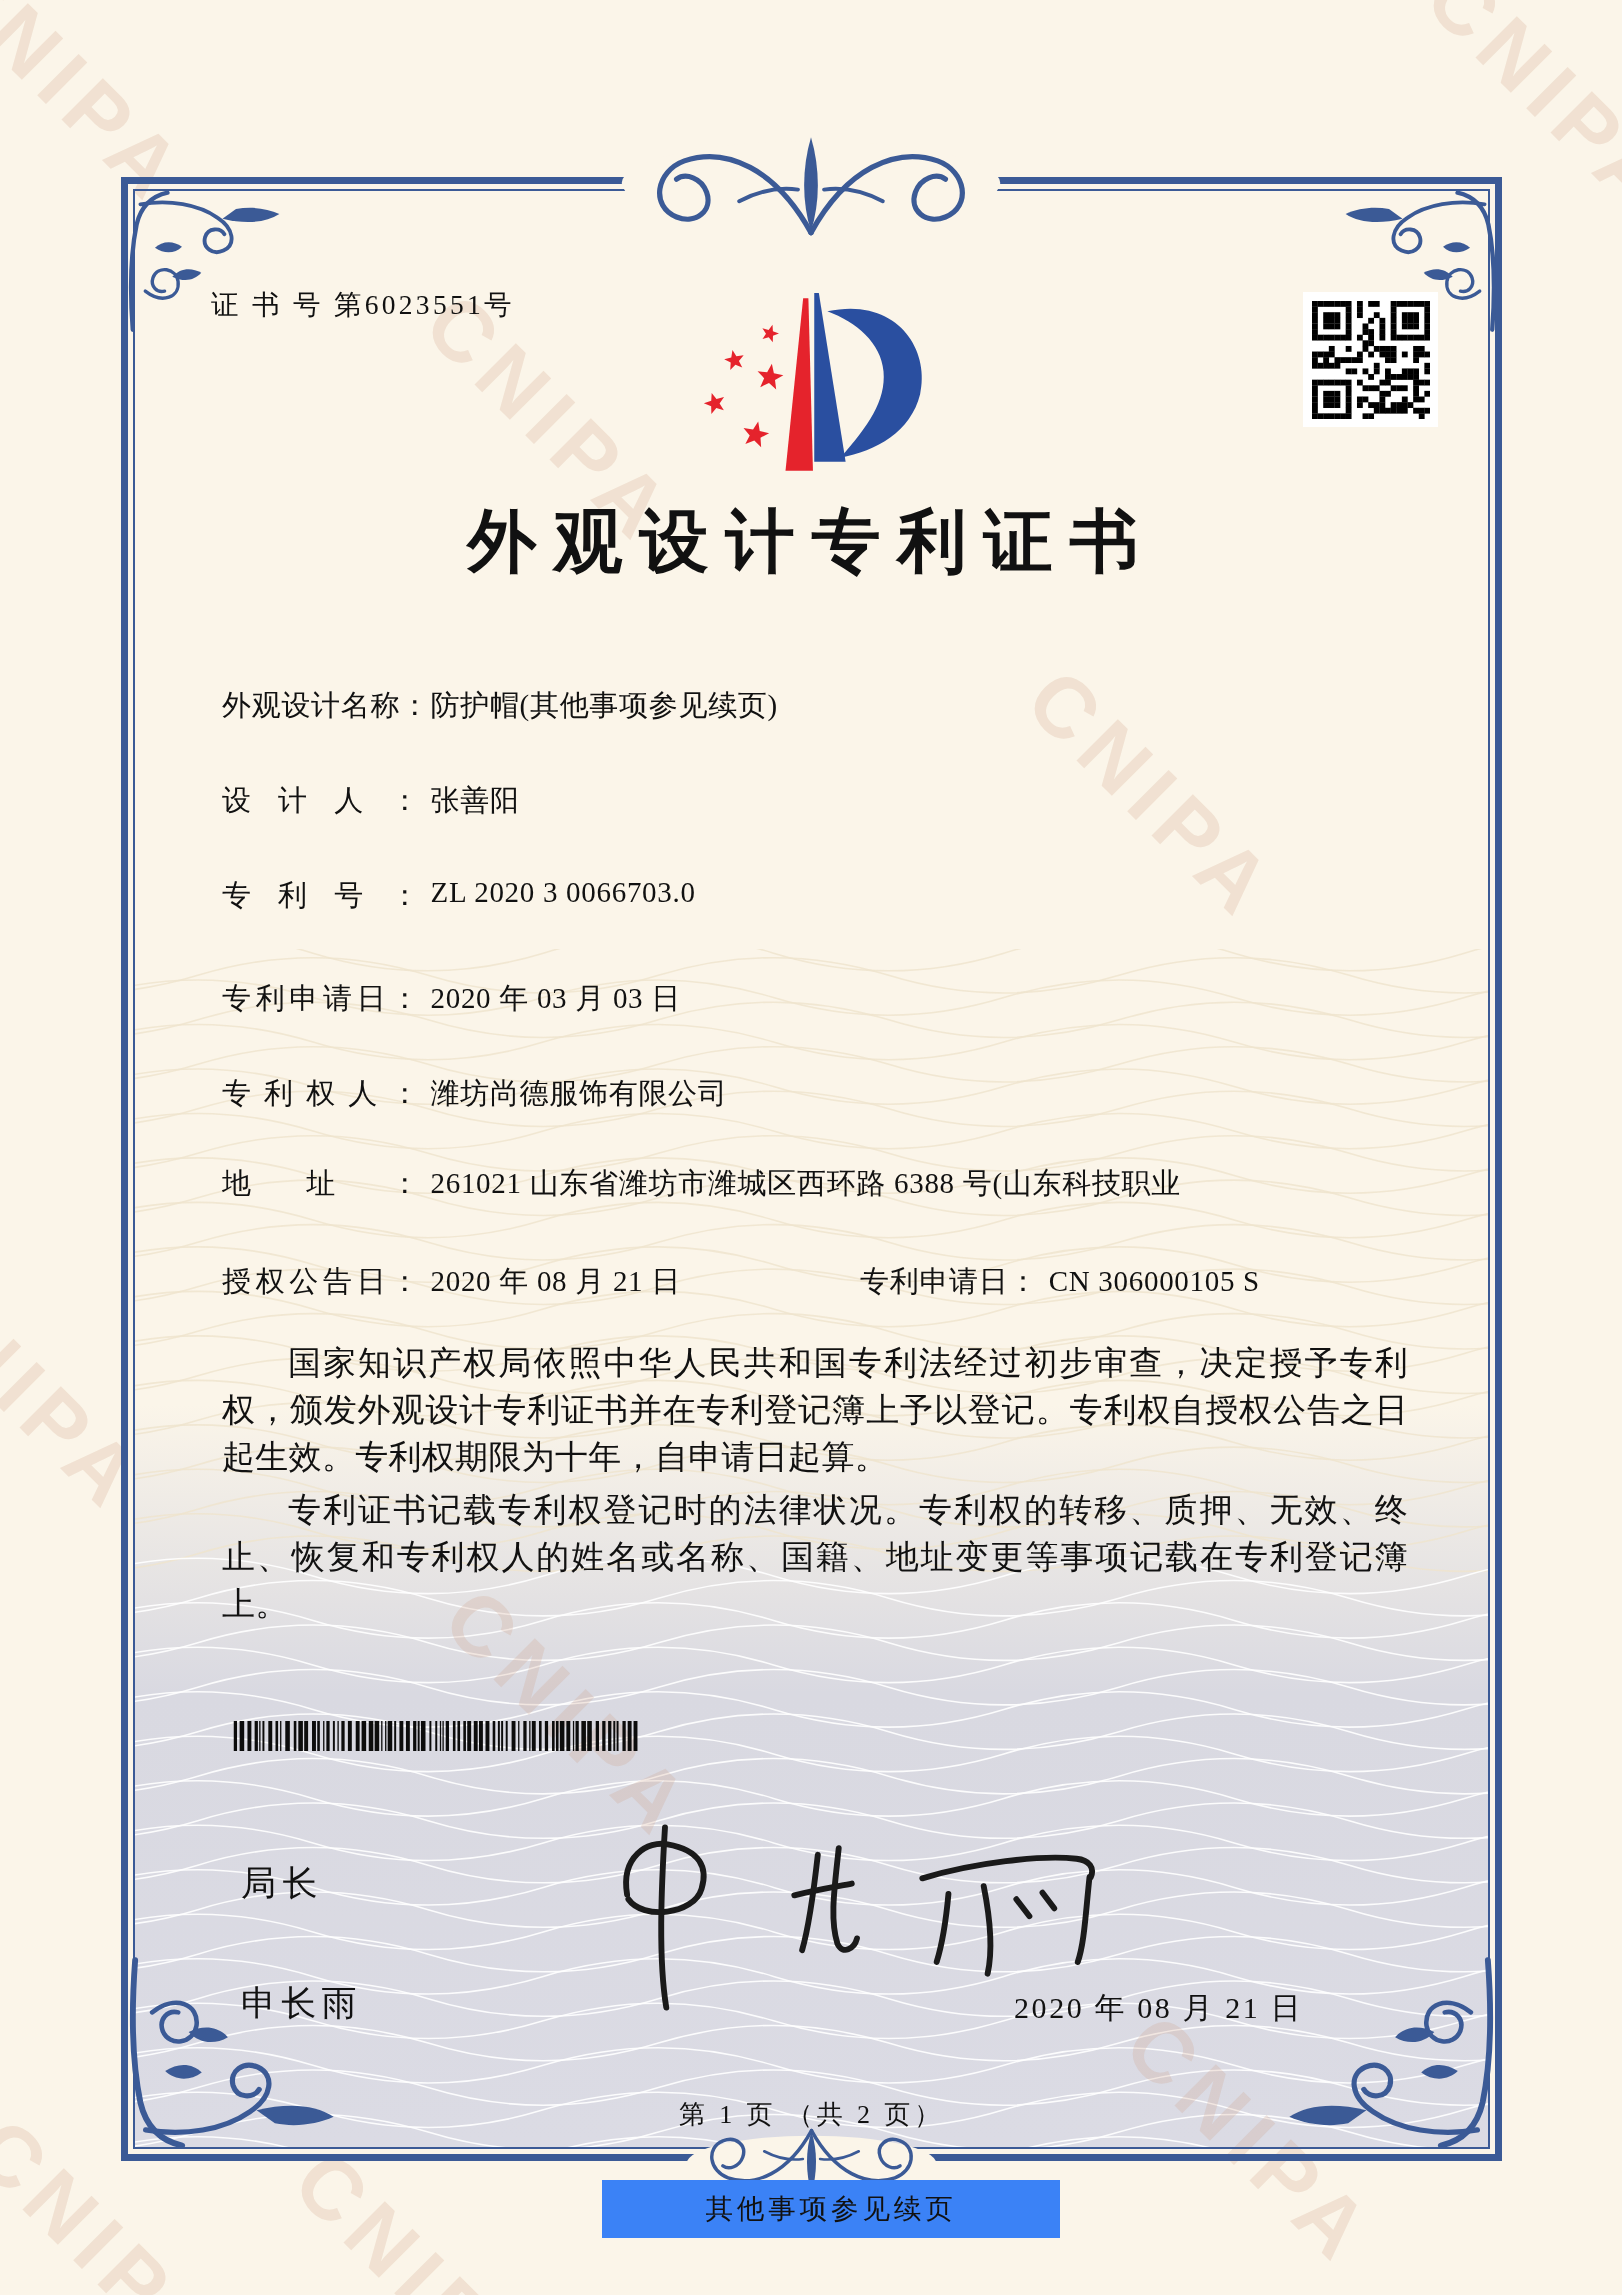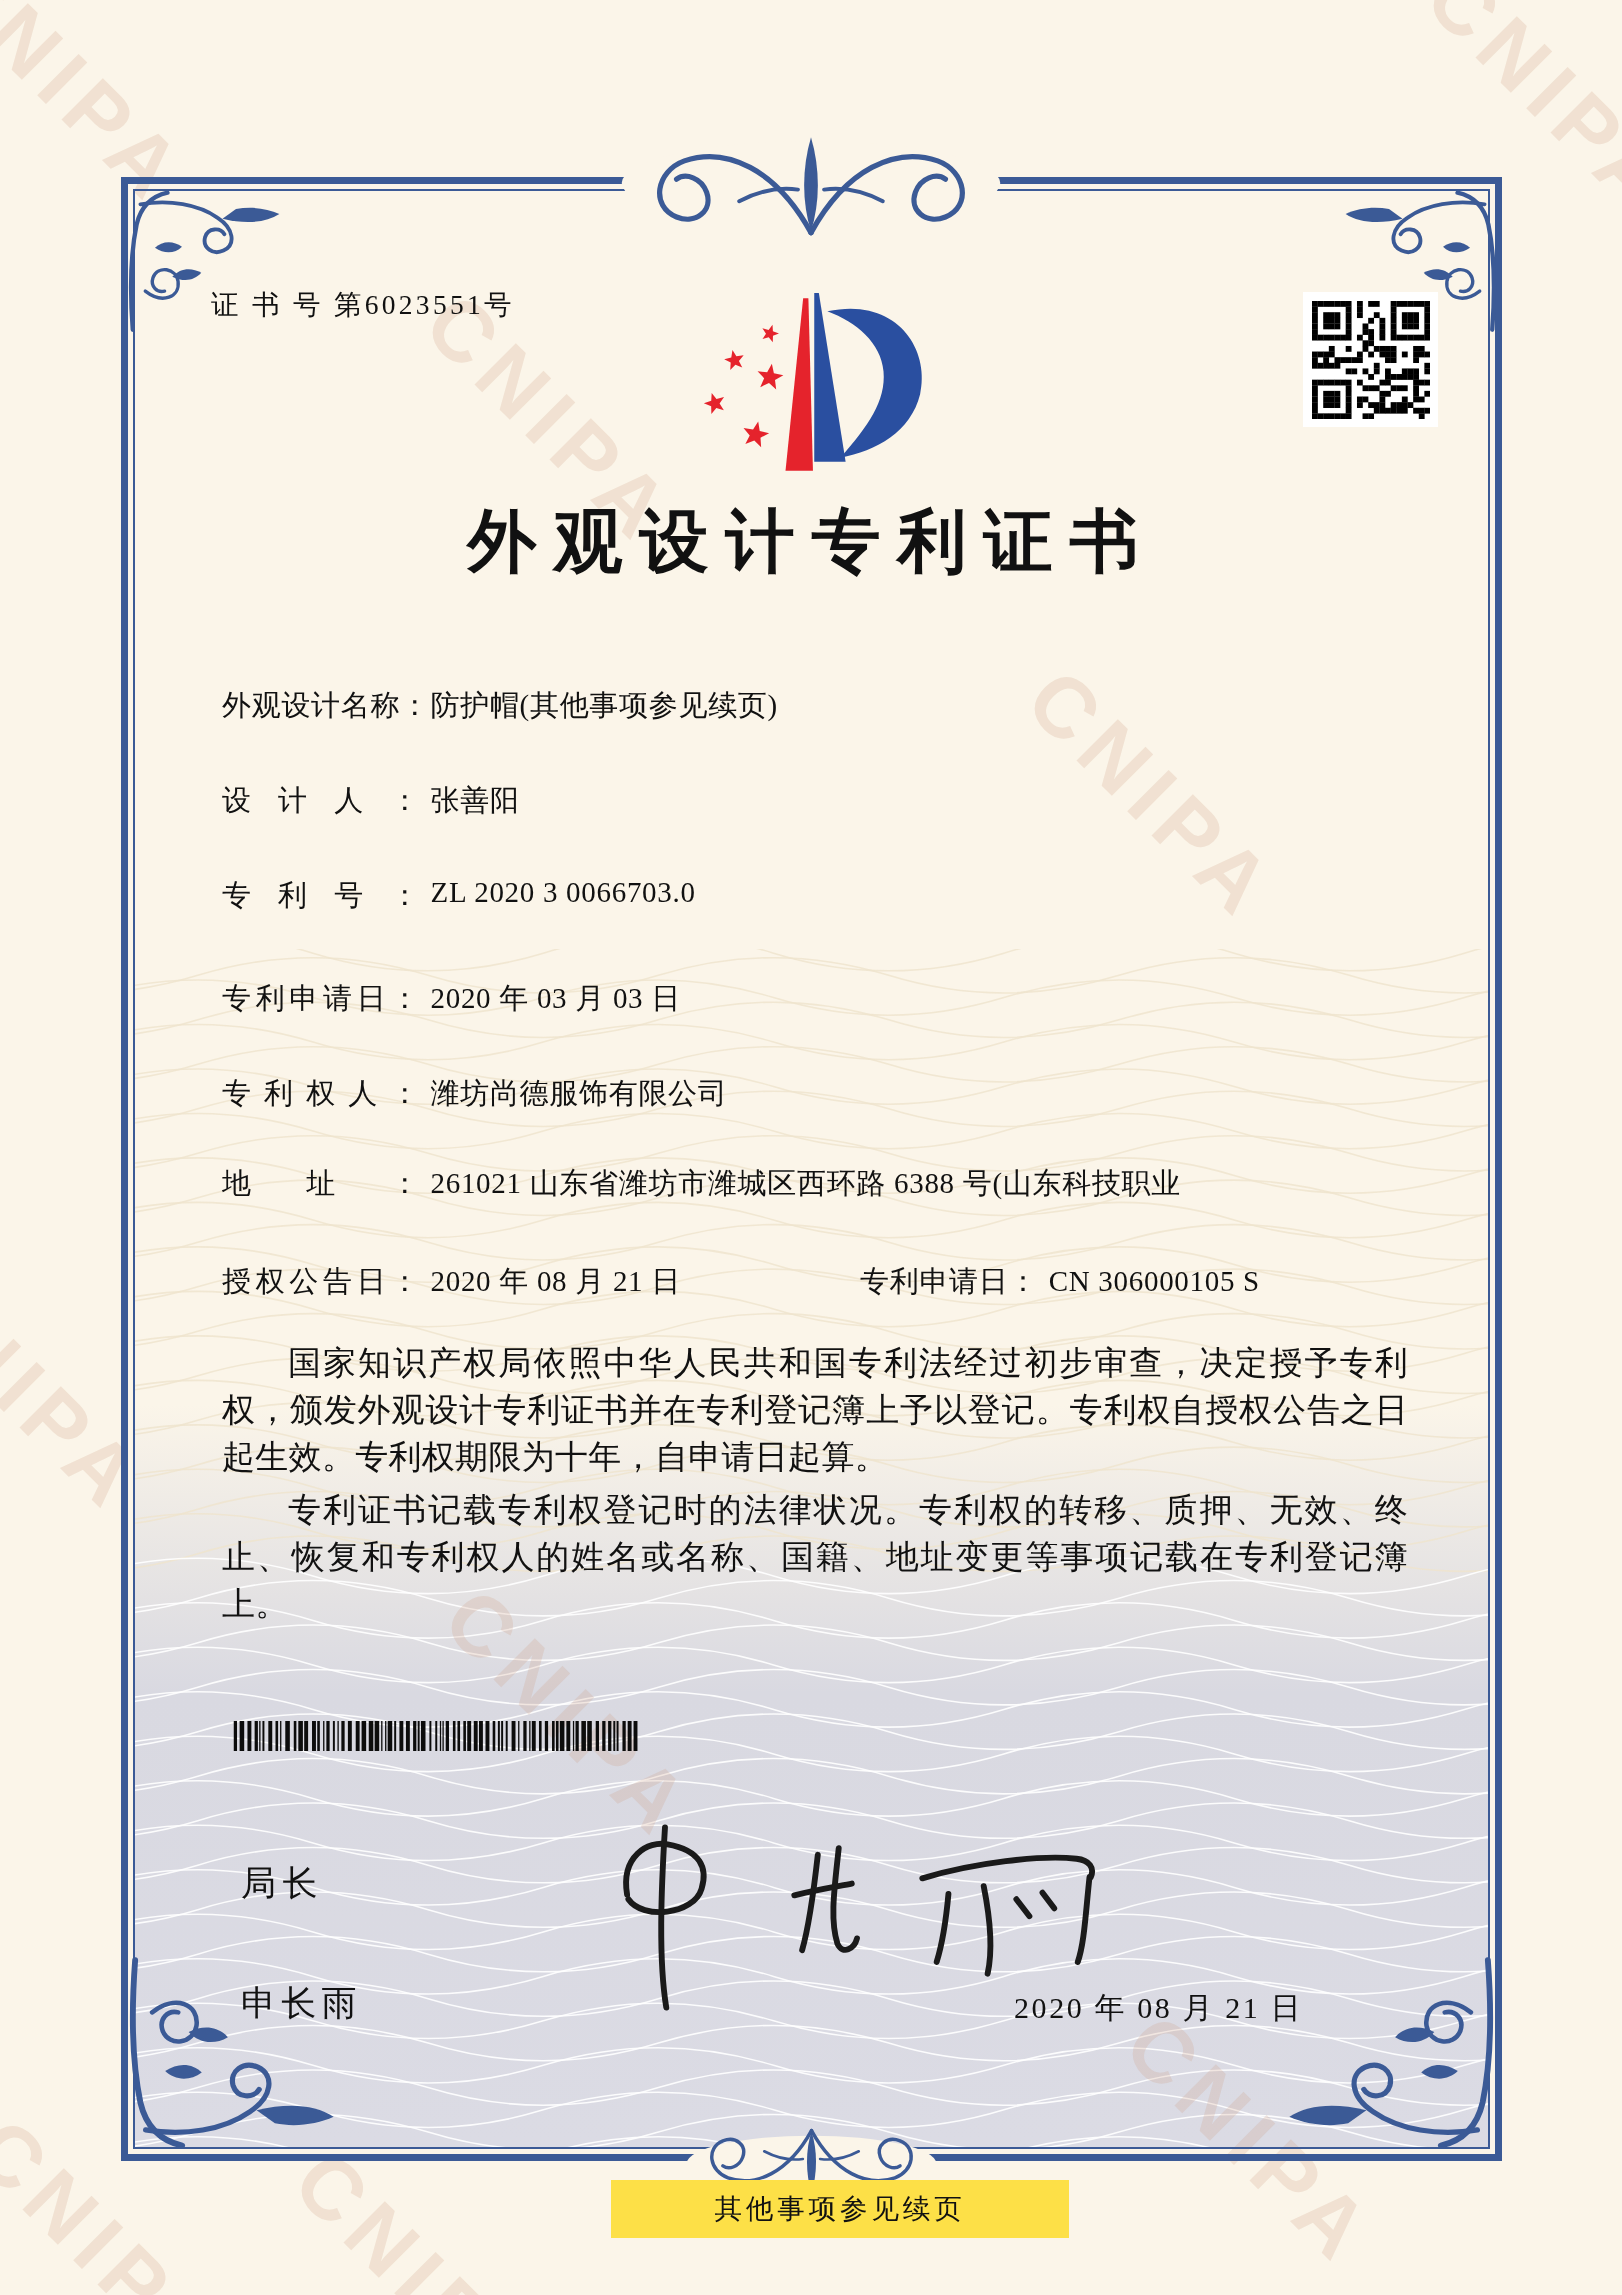--- a/index.html
+++ b/index.html
@@ -36,22 +36,22 @@
   #cert-no{left:211px;top:287px;font-size:27.5px;letter-spacing:3.3px;}
   #title{left:0;top:496px;width:1623px;text-align:center;font-size:69px;font-weight:bold;letter-spacing:17px;}
   .field{left:222px;font-size:29px;white-space:nowrap;letter-spacing:0.7px;}
   .flabel{display:inline-block;width:198px;text-align:justify;text-align-last:justify;vertical-align:top;}
   .fvalue{margin-left:10.5px;}
   .para{left:222px;width:1186px;font-size:33px;line-height:47px;text-align:justify;text-indent:2em;letter-spacing:0.3px;}
   #sig-title{left:241px;top:1860px;font-size:35px;letter-spacing:6.5px;font-weight:500;}
   #sig-name{left:241px;top:1980px;font-size:35px;letter-spacing:5.2px;font-weight:500;}
   #date-line{left:949px;top:1988px;width:419px;text-align:center;font-size:30px;letter-spacing:2.6px;}
   #page-footer{left:0;top:2097px;width:1623px;text-align:center;font-size:26px;letter-spacing:3.9px;}
-  #cont-note{left:602px;top:2180px;width:458px;height:58px;line-height:58px;background:#fde047;
-    text-align:center;font-size:27.5px;letter-spacing:3.9px;z-index:7;margin-left:9px;}
+  #cont-note{left:602px;top:2180px;width:458px;height:58px;line-height:58px;background:#3b82f6;
+    text-align:center;font-size:27.5px;letter-spacing:3.9px;z-index:7;}
   #qr{left:1303px;top:292px;width:135px;height:135px;background:#fff;z-index:6;}
   #qr svg{position:absolute;left:8.5px;top:8.5px;}
   #barcode{left:233px;top:1721px;z-index:6;}
   #logo{left:690px;top:280px;z-index:6;}
   #signature{left:602px;top:1813px;z-index:6;}
 </style>
 </head>
 <body>
 
 <div id="page">
@@ -535,16 +535,17 @@
       <path d="M490,100 C570,76 672,64 726,70 C746,72 754,84 748,98"></path>
       <path d="M746,98 C740,154 738,200 728,228"></path>
       <path d="M530,124 C526,168 520,202 512,228"></path>
       <path d="M584,112 C594,162 598,210 590,246"></path>
       <path d="M634,132 l20,26"></path>
       <path d="M674,122 l18,24"></path>
     </g>
   </svg>
 
   <div class="abs content" id="date-line">2020 年 08 月 21 日</div>
+  <div class="abs content" id="page-footer">第 1 页 （共 2 页）</div>
   <div class="abs content" id="cont-note">其他事项参见续页</div>
 
 </div>
 
 
 </body></html>

